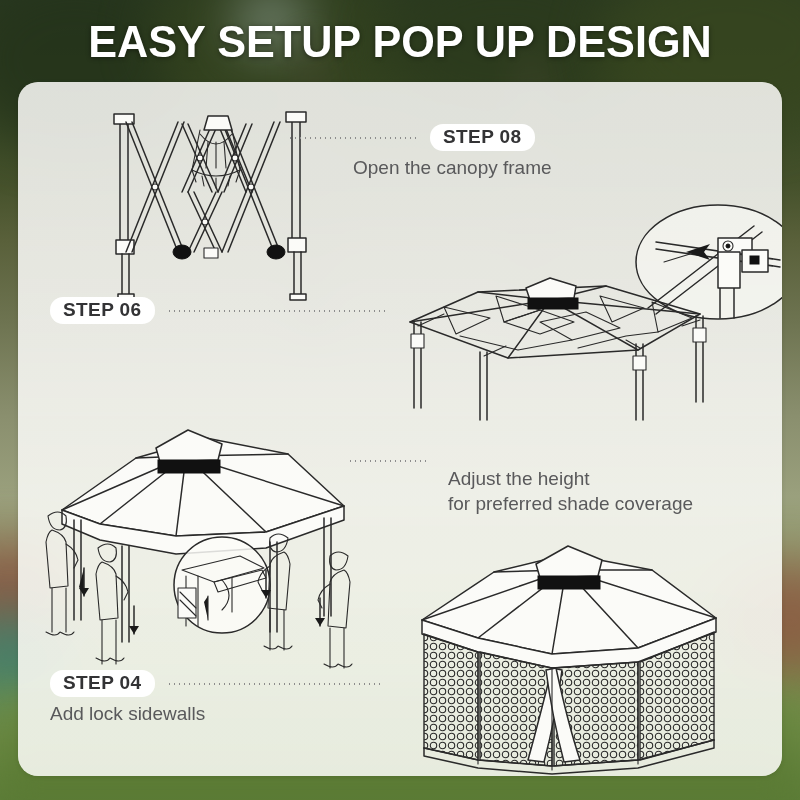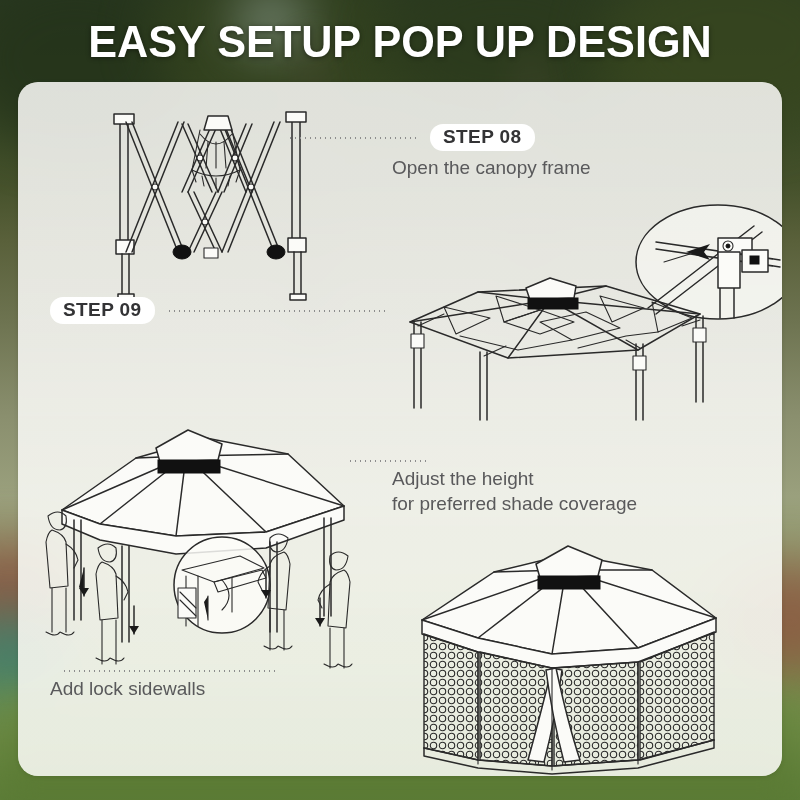--- a/index.html
+++ b/index.html
@@ -138,21 +138,21 @@
     <circle class="fill-w-t" cx="139" cy="66" r="3"></circle>
     <circle class="fill-w-t" cx="155" cy="95" r="3"></circle>
     <circle class="fill-w-t" cx="109" cy="130" r="3"></circle>
   </svg>
 
   <div class="step" style="left:270px;top:42px;">
     <div class="rowline">
       <span class="dots" style="width:132px;"></span>
       <span class="pill" style="margin-left:10px;">STEP 08</span>
     </div>
-    <div class="body" style="margin-left:104px;">Open the canopy frame</div>
+    <div class="body" style="margin-left:65px;">Open the canopy frame</div>
   </div>
 
   <svg class="art" style="left:616px;top:120px;" width="168" height="120" viewBox="0 0 168 120">
     <ellipse class="ln" cx="84" cy="60" rx="82" ry="57" style="fill:#fbfbf8;fill-opacity:.55;"></ellipse>
 
     <path class="ln" d="M14 106 L120 24 M22 112 L128 30"></path>
 
     <path class="ln" d="M22 40 L146 58 M22 47 L146 65"></path>
 
     <path class="ln" d="M86 44 L86 116 M100 44 L100 116"></path>
@@ -192,21 +192,21 @@
     <path class="ln" d="M296 46 L296 132 M303 46 L303 132"></path>
     <path class="fill-w-t" d="M11 64 h13 v14 h-13 z"></path>
     <path class="fill-w-t" d="M233 86 h13 v14 h-13 z"></path>
     <path class="fill-w-t" d="M293 58 h13 v14 h-13 z"></path>
 
     <path class="ln-t" d="M18 56 L44 44 M84 86 L106 76 M240 78 L226 70 M300 50 L282 56"></path>
   </svg>
 
   <div class="step" style="left:32px;top:215px;">
     <div class="rowline">
-      <span class="pill">STEP 09</span>
+      <span class="pill">STEP 06</span>
       <span class="dots" style="width:218px;margin-left:12px;"></span>
     </div>
   </div>
 
   <svg class="art" style="left:8px;top:338px;" width="350" height="240" viewBox="0 0 350 240">
 
     <path class="fill-w" d="M36 90 L110 38 L180 18 L262 34 L318 86 L240 112 L150 116 L74 104 z"></path>
     <path class="ln" d="M150 116 L160 36 M74 104 L160 36 M240 112 L160 36 M36 90 L160 36 M318 86 L160 36 M110 38 L160 36 M262 34 L160 36"></path>
 
     <path class="fill-w" d="M36 90 L74 104 L150 116 L240 112 L318 86 L318 100 L240 128 L150 134 L74 120 L36 104 z"></path>
@@ -264,21 +264,21 @@
     <path class="ln" d="M240 150 L240 178"></path>
     <path class="arw" d="M240 178 l-5 -8 h10 z"></path>
     <path class="ln" d="M294 178 L294 206"></path>
     <path class="arw" d="M294 206 l-5 -8 h10 z"></path>
   </svg>
 
   <div class="step" style="left:330px;top:378px;">
     <div class="rowline">
       <span class="dots" style="width:78px;"></span>
     </div>
-    <div class="body" style="margin-left:44px;">Adjust the height
+    <div class="body" style="margin-left:100px;">Adjust the height
 for preferred shade coverage</div>
   </div>
 
   <svg class="art" style="left:384px;top:452px;" width="352" height="240" viewBox="0 0 352 240">
     <defs>
       <pattern id="meshdots" width="9" height="9" patternUnits="userSpaceOnUse">
         <circle cx="4.5" cy="4.5" r="3.2" fill="none" stroke="#2a2a2a" stroke-width="1.1"></circle>
       </pattern>
     </defs>
 
@@ -299,17 +299,18 @@
     <path class="fill-w" d="M154 134 q12 56 24 92 l-16 2 q-12 -46 -18 -92 z"></path>
 
     <path class="ln" d="M22 214 L76 226 L150 232 L236 226 L312 206"></path>
     <path class="ln" d="M22 214 L22 222 L76 234 L150 240 L236 234 L312 214 L312 206"></path>
 
     <path class="ln-t" d="M76 118 L76 230 M150 134 L150 236 M236 128 L236 230"></path>
   </svg>
 
   <div class="step" style="left:32px;top:588px;">
     <div class="rowline">
+      <span class="pill">STEP 04</span>
       <span class="dots" style="width:216px;margin-left:12px;"></span>
     </div>
     <div class="body">Add lock sidewalls</div>
   </div>
 </div>
 
 </body></html>

